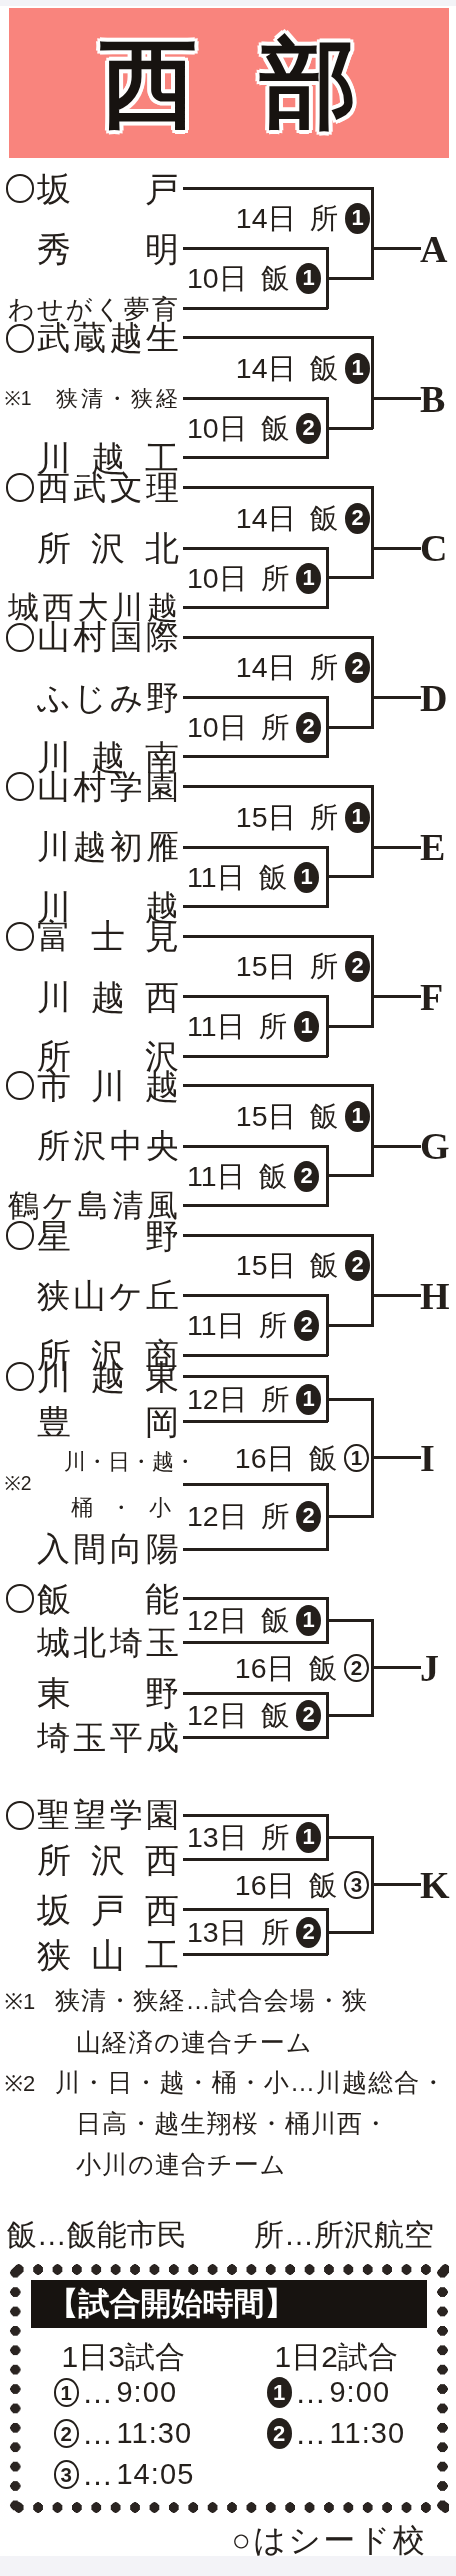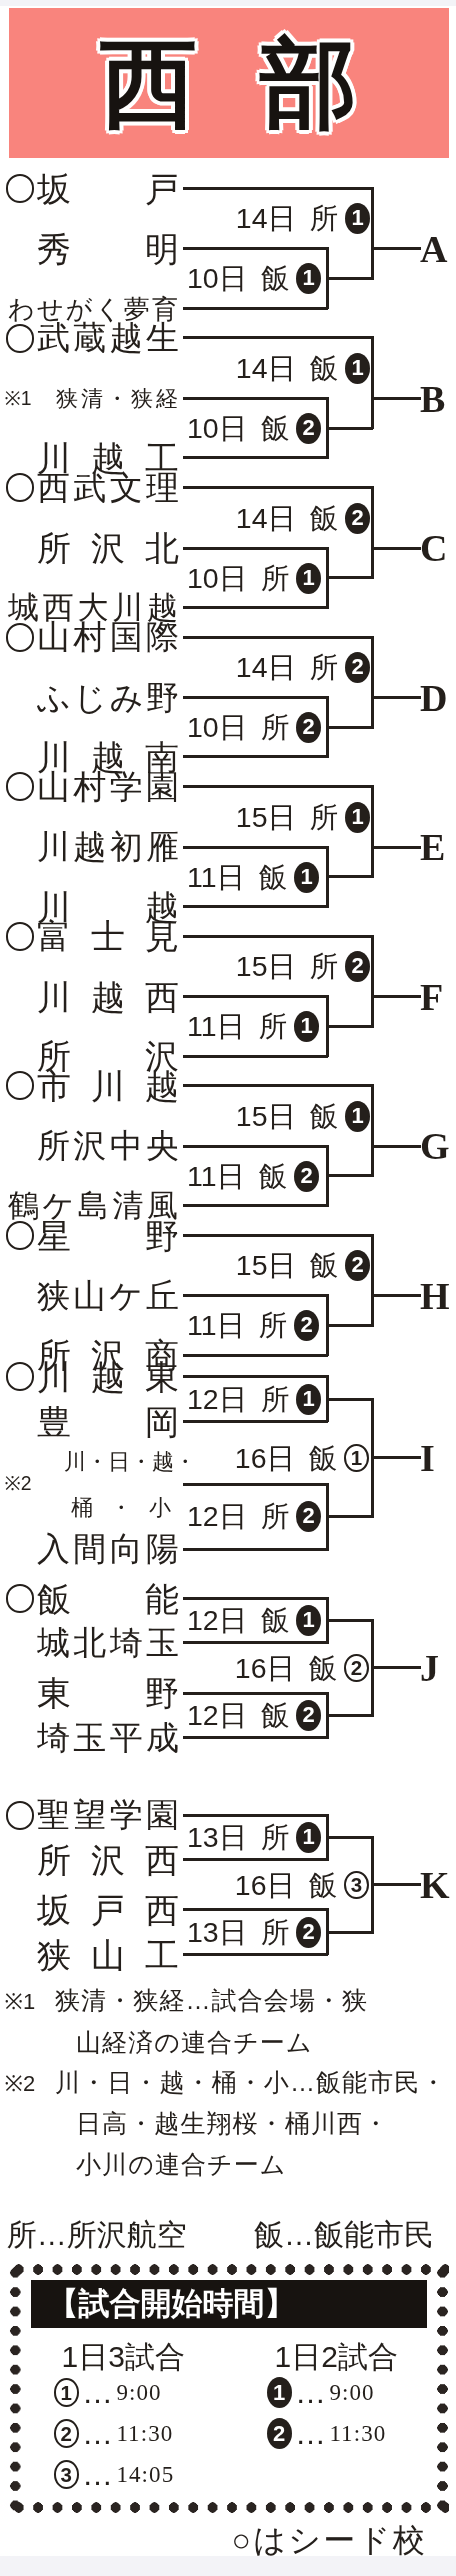--- a/index.html
+++ b/index.html
@@ -39,21 +39,21 @@
     background-size:19.4px 12.6px;background-repeat:repeat-x;}
   .dots-v{position:absolute;top:0;bottom:0;width:12.6px;
     background-image:radial-gradient(circle 5.1px at 6.3px 9.7px,#2a2421 98%,transparent 100%);
     background-size:12.6px 19.4px;background-repeat:repeat-y;}
   .band{position:absolute;left:22px;top:17px;width:396px;height:48px;background:#171310;
         color:#fff;display:flex;align-items:center;padding-left:17px;box-sizing:border-box;
         font-size:31px;font-weight:600;}
   .col-head{position:absolute;font-size:30px;line-height:1;white-space:nowrap;}
   .sched-row{position:absolute;display:flex;align-items:center;white-space:nowrap;}
   .sched-row .sep{font-size:31px;line-height:1;margin:0 3.4px;}
-  .sched-row .time{font-size:23px;line-height:1;letter-spacing:1.1px;font-family:Liberation Serif, serif;}
+  .sched-row .time{font-size:29px;line-height:1;letter-spacing:1.1px;}
   .sched-row .numf{margin-left:0;}
   .sched-row .numo{margin-left:0;}
   .seednote{position:absolute;right:30px;font-size:32px;line-height:1;letter-spacing:2.3px;}
 </style>
 </head>
 <body>
 
 <div class="page">
   <div class="edge" style="top:0;height:5.7px;"></div>
   <div class="masthead">
@@ -498,27 +498,27 @@
         <span>狭</span>
         <span>山</span>
         <span>工</span>
       </div>
     </div>
   <div id="footnotes">
       <div class="fn-marker" style="top: 1991px;">※1</div>
       <div class="fn-line" style="left: 55px; top: 1988px;">狭清・狭経…試合会場・狭</div>
       <div class="fn-line" style="left: 76px; top: 2030px;">山経済の連合チーム</div>
       <div class="fn-marker" style="top: 2073px;">※2</div>
-      <div class="fn-line" style="left: 55px; top: 2070px;">川・日・越・桶・小…飯能市民・</div>
+      <div class="fn-line" style="left: 55px; top: 2070px;">川・日・越・桶・小…川越総合・</div>
       <div class="fn-line" style="left: 76px; top: 2111px;">日高・越生翔桜・桶川西・</div>
       <div class="fn-line" style="left: 76px; top: 2152px;">小川の連合チーム</div>
     </div>
   <div class="venue-legend" style="top:2220px;" id="venueLegend">
+      <span>飯…飯能市民</span>
       <span>所…所沢航空</span>
-      <span>飯…飯能市民</span>
     </div>
 
   <div class="timebox">
     <div class="dots-h" style="top:0;"></div>
     <div class="dots-h" style="bottom:0;"></div>
     <div class="dots-v" style="left:0;"></div>
     <div class="dots-v" style="right:0;"></div>
     <div class="band">【試合開始時間】</div>
     <div id="schedCols">
         <div class="col-head" style="left: 53px; top: 79px;">1日3試合</div>

